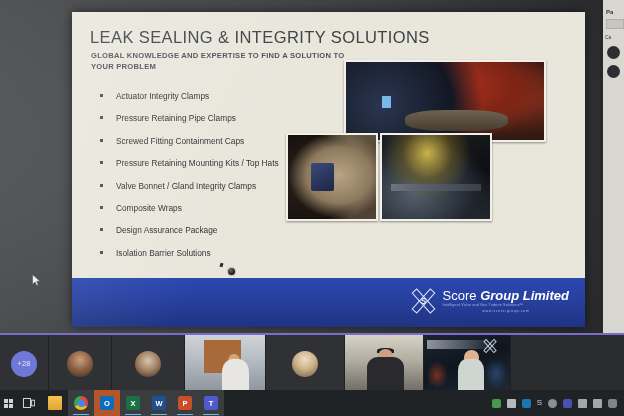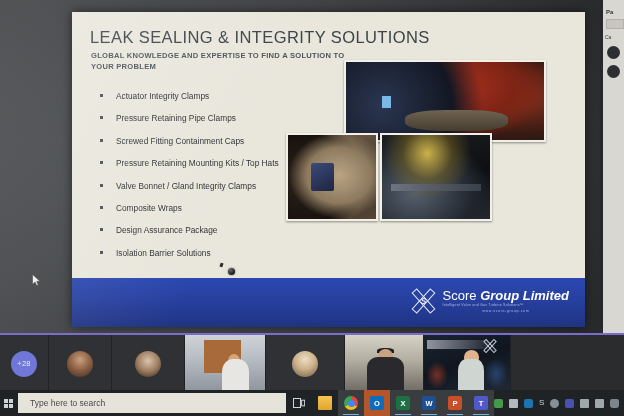--- a/index.html
+++ b/index.html
@@ -336,21 +336,20 @@
 <div id="taskbar">
   <div id="start-btn">
     <div class="win">
         <span></span>
         <span></span>
         <span></span>
         <span></span>
       </div>
   </div>
 
-  <div id="search-box">Type here to search</div>
 
   <div id="taskview">
     <svg width="12" height="10" viewBox="0 0 12 10">
       <rect x="0.5" y="0.5" width="7" height="9" fill="none" stroke="#cfd4d8" stroke-width="1"></rect>
       <rect x="8.6" y="2.2" width="3" height="5.6" fill="none" stroke="#cfd4d8" stroke-width="1"></rect>
     </svg>
   </div>
 
   <div class="tb-apps">
     <div class="tb-app">

